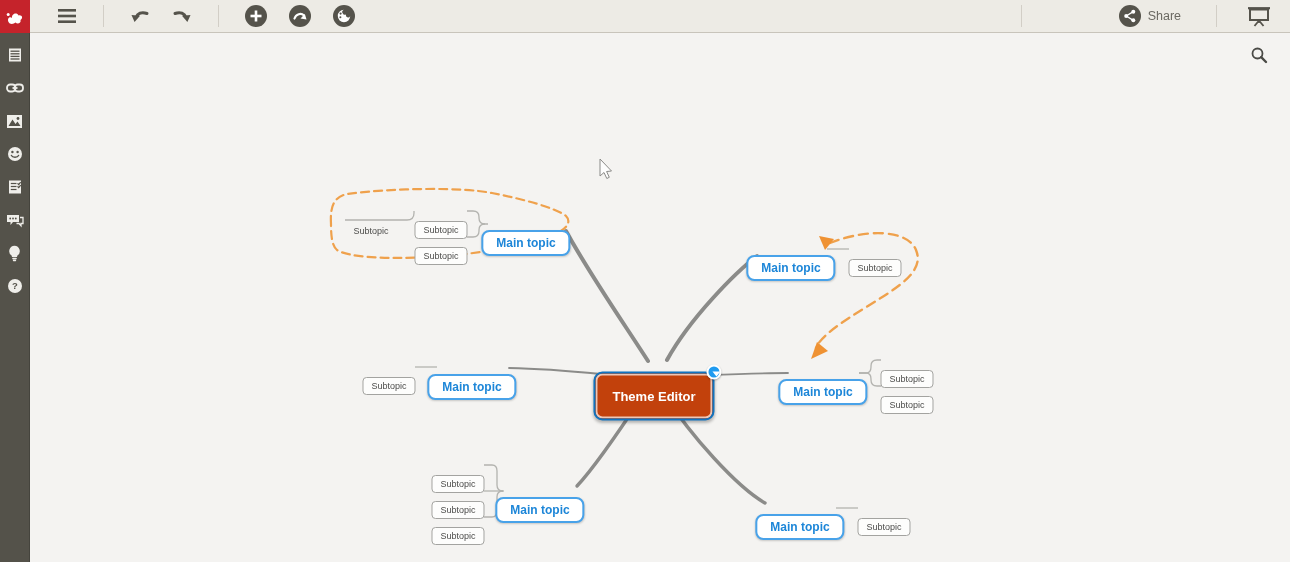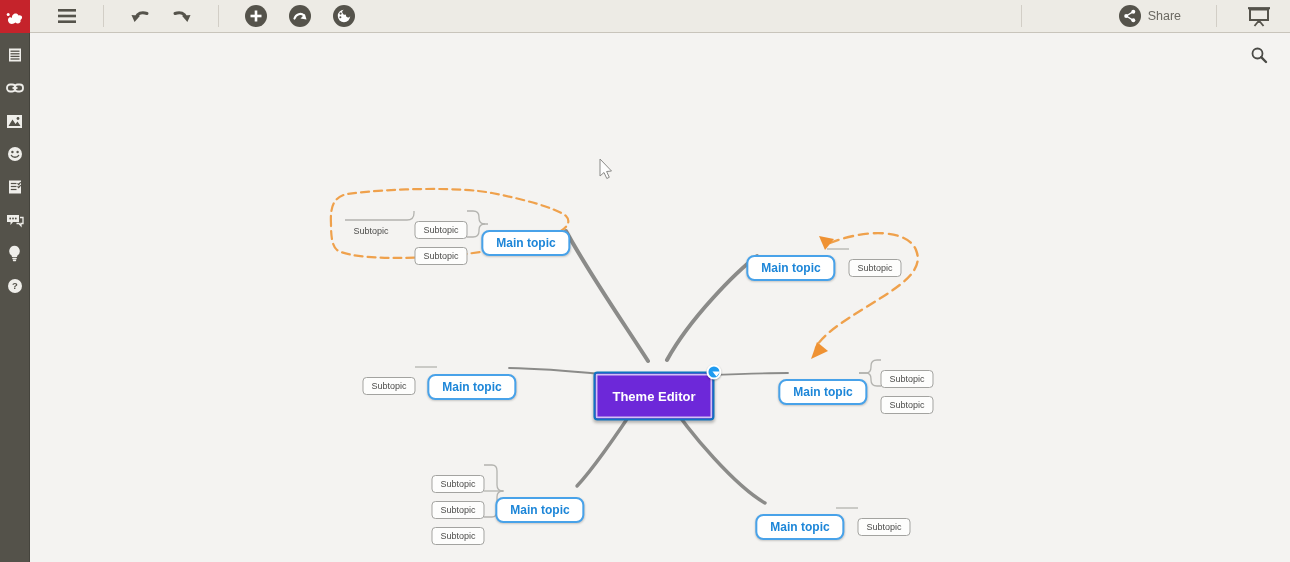--- a/index.html
+++ b/index.html
@@ -37,22 +37,22 @@
   .search-btn { position:absolute; right:22px; top:13px; cursor:pointer; z-index:35; }
 
   
   .map-svg { position:absolute; left:0; top:0; width:1290px; height:562px;
     z-index:10; pointer-events:none; }
 
   
   .nodes-layer { position:absolute; left:0; top:0; width:1290px; height:562px; z-index:20; }
   .node { position:absolute; transform:translate(-50%,-50%); white-space:nowrap;
     cursor:pointer; text-align:center;margin-top:19px; }
-  .node.central { background:#6d28d9; color:#fff; font-weight:bold; font-size:13px;
-    padding:15px 17px; border:2px solid #1173bf; border-radius:4px;
+  .node.central { background:#c2410c; color:#fff; font-weight:bold; font-size:13px;
+    padding:15px 17px; border:2px solid #1173bf; border-radius:9px;
     box-shadow:inset 0 0 0 2px rgba(255,255,255,.7), 0 2px 3px rgba(0,0,0,.25); }
   .node.main { background:#fff; color:#1d86d8; font-weight:bold; font-size:12px;
     padding:4px 13px; border:2px solid #48a2e9; border-radius:8px;
     box-shadow:0 1px 2px rgba(0,0,0,.18); }
   .node.subtopic { background:#fdfdfc; color:#4c4c4a; font-size:9px;
     padding:3px 8px; border:1px solid #a3a3a0; border-radius:4px; }
   .node.subtopic-line { background:transparent; color:#4c4c4a; font-size:9px;
     padding:2px 4px; border:none; }
   .badge { position:absolute; right:-9px; top:-9px; width:15px; height:15px;
     border-radius:50%; background:#1f9bf0; border:2px solid #fff;

